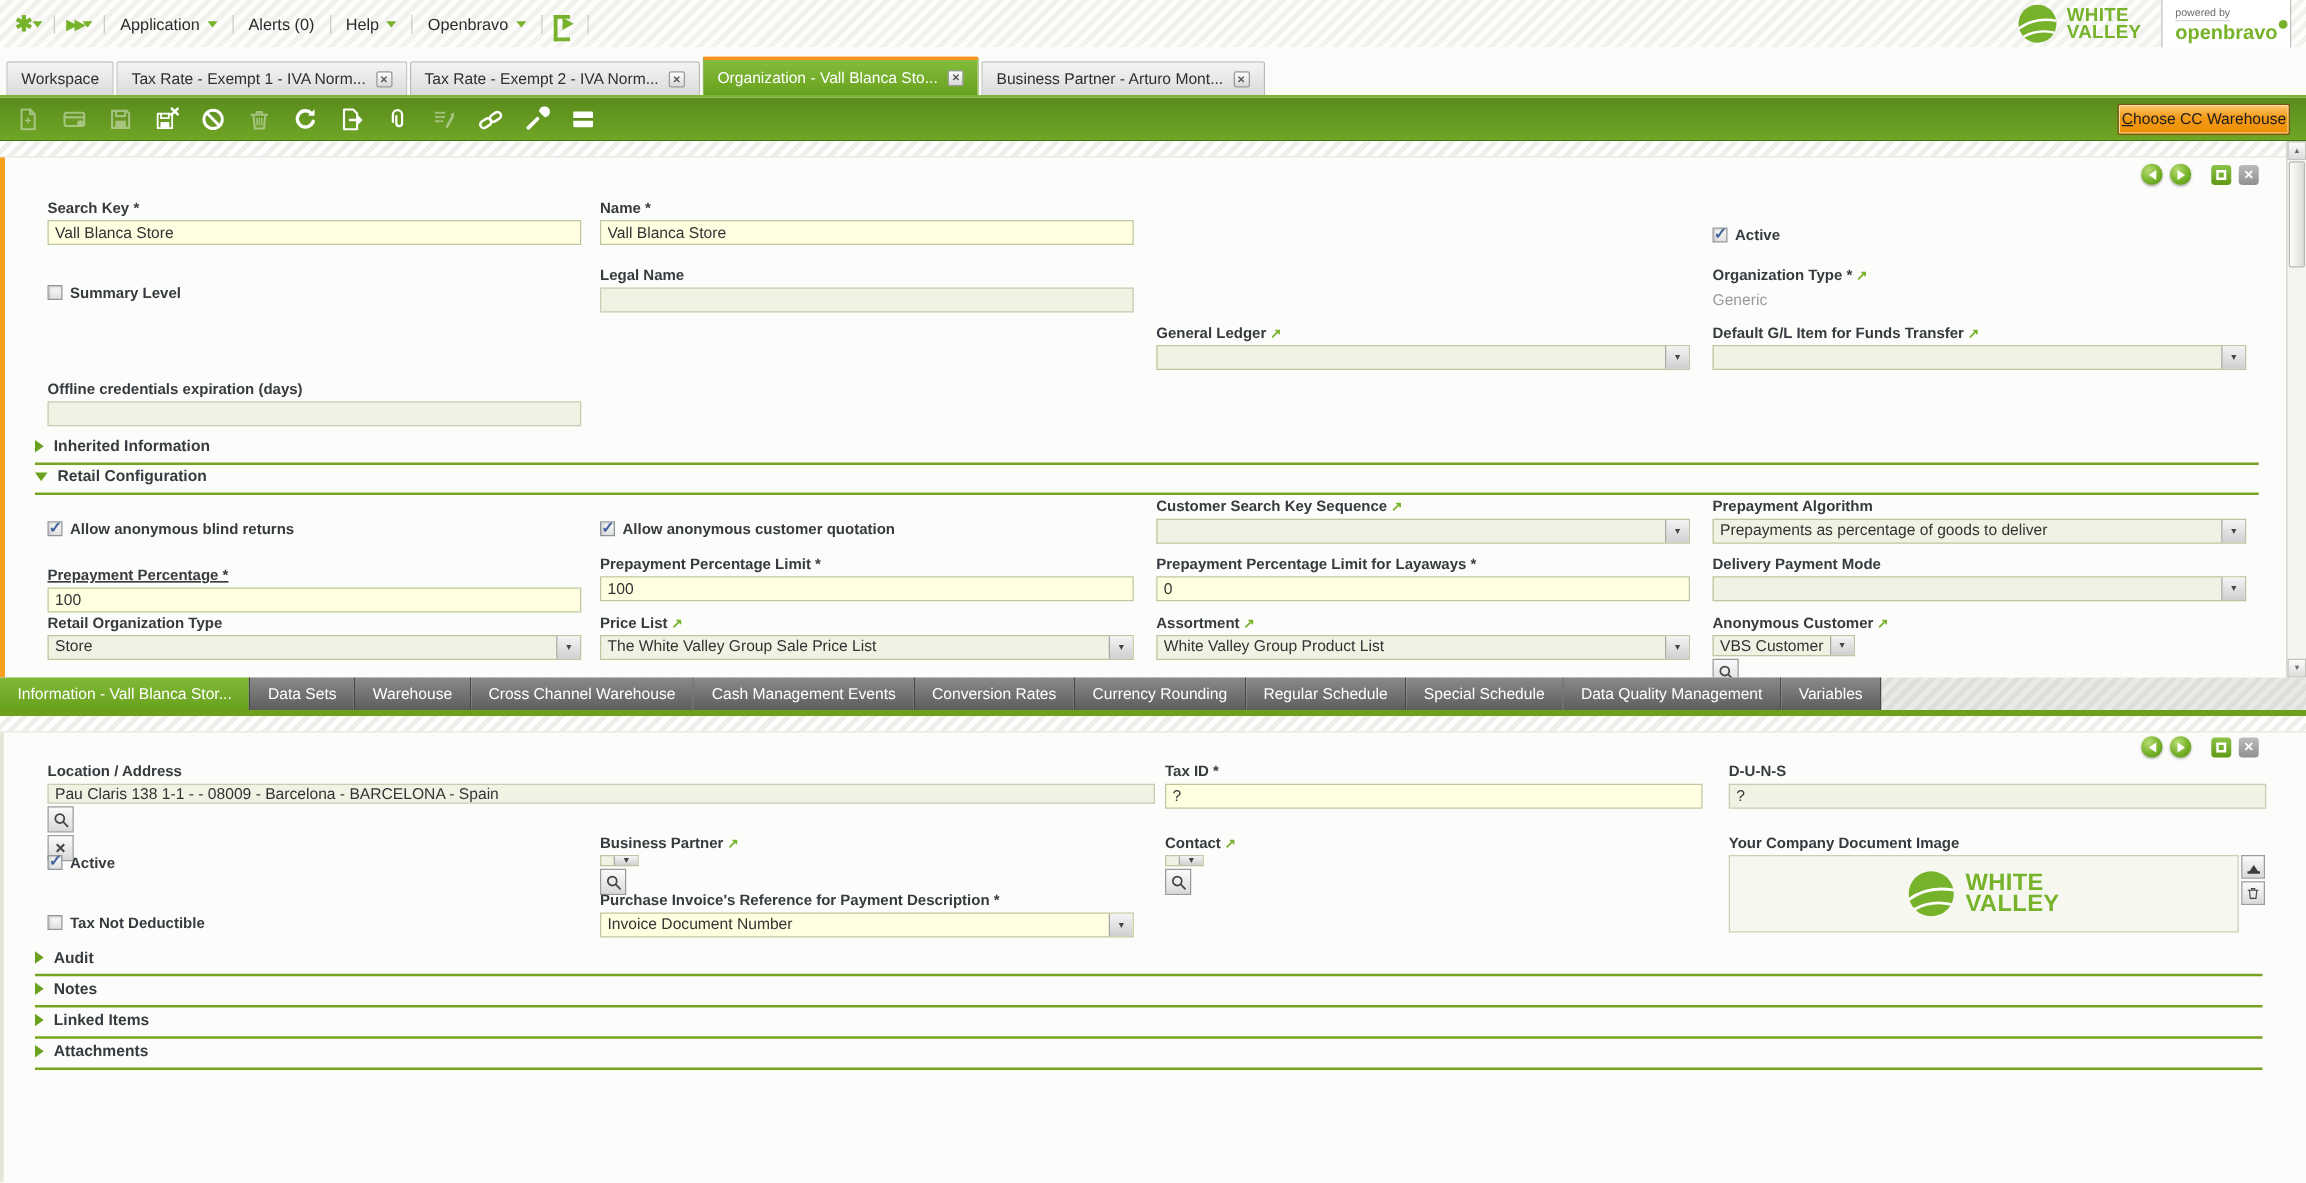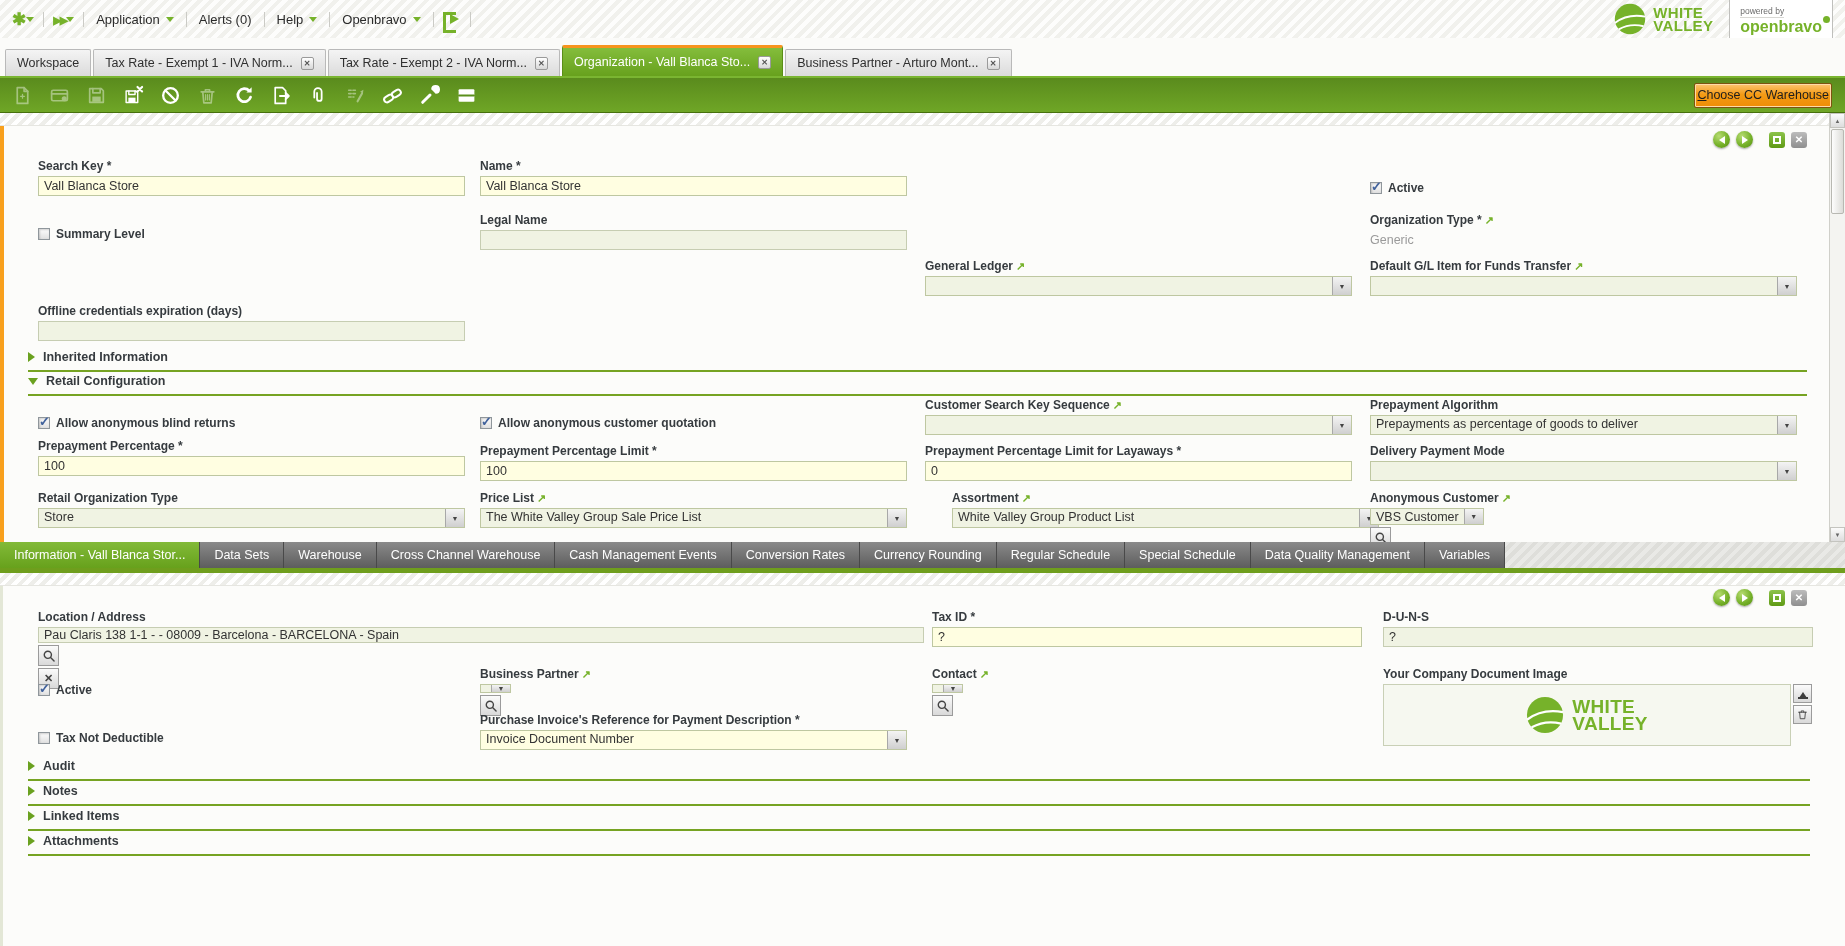--- a/index.html
+++ b/index.html
@@ -392,21 +392,21 @@
     </div>
     <div class="cbrow" style="left:38px; top:303px;">
       <span class="cb checked"></span>
       <span class="cb-lbl">Allow anonymous blind returns</span>
     </div>
     <div class="cbrow" style="left:480px; top:303px;">
       <span class="cb checked"></span>
       <span class="cb-lbl">Allow anonymous customer quotation</span>
     </div>
 
-    <div class="fg" style="left:38px; top:326px;">
+    <div class="fg" style="left:38px; top:340px;text-decoration:underline;">
       <div class="lbl">Prepayment Percentage *</div>
       <input class="tin" value="100" style="">
     </div>
     <div class="fg" style="left:480px; top:331px;">
       <div class="lbl">Prepayment Percentage Limit *</div>
       <input class="tin" value="100" style="">
     </div>
     <div class="fg" style="left:925px; top:331px;">
       <div class="lbl">Prepayment Percentage Limit for Layaways *</div>
       <input class="tin" value="0" style="">
@@ -426,21 +426,21 @@
         <span class="sel-arrow"></span>
       </div>
     </div>
     <div class="fg" style="left:480px; top:378px;">
       <div class="lbl"><span>Price List</span><span class="link-icon"></span></div>
       <div class="select">
         <span class="sel-val">The White Valley Group Sale Price List</span>
         <span class="sel-arrow"></span>
       </div>
     </div>
-    <div class="fg" style="left:925px; top:378px;margin-left:27px;">
+    <div class="fg" style="left:925px; top:378px;">
       <div class="lbl"><span>Assortment</span><span class="link-icon"></span></div>
       <div class="select">
         <span class="sel-val">White Valley Group Product List</span>
         <span class="sel-arrow"></span>
       </div>
     </div>
     <div class="fg" style="left:1370px; top:378px;">
       <div class="lbl"><span>Anonymous Customer</span><span class="link-icon"></span></div>
       <div class="fld-row">
         <div class="select" style="flex:1;">

